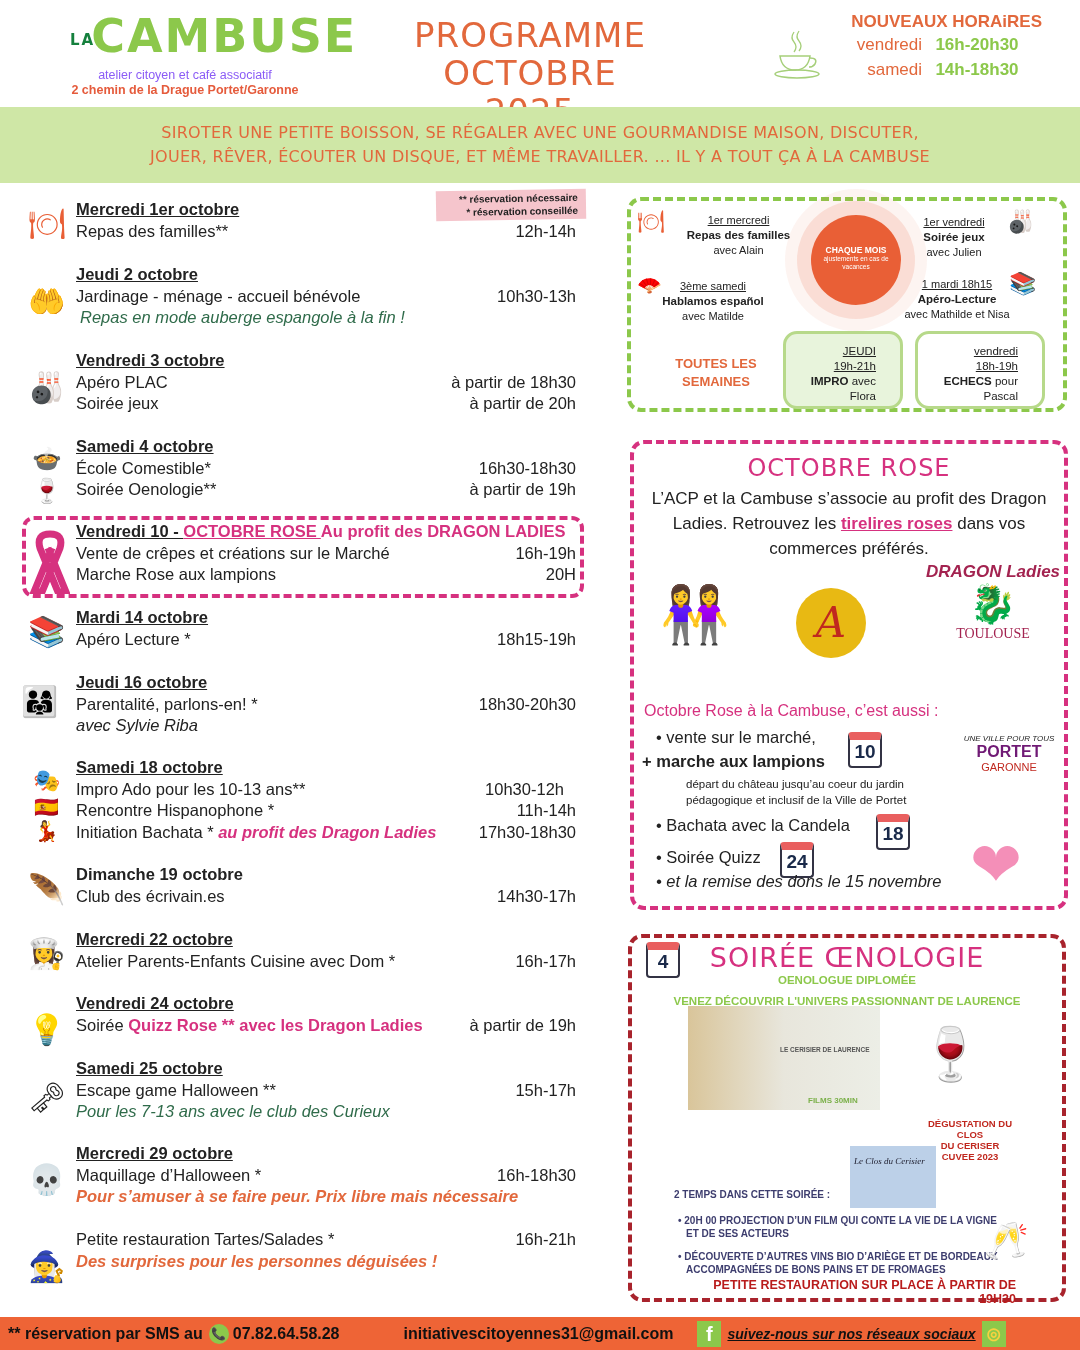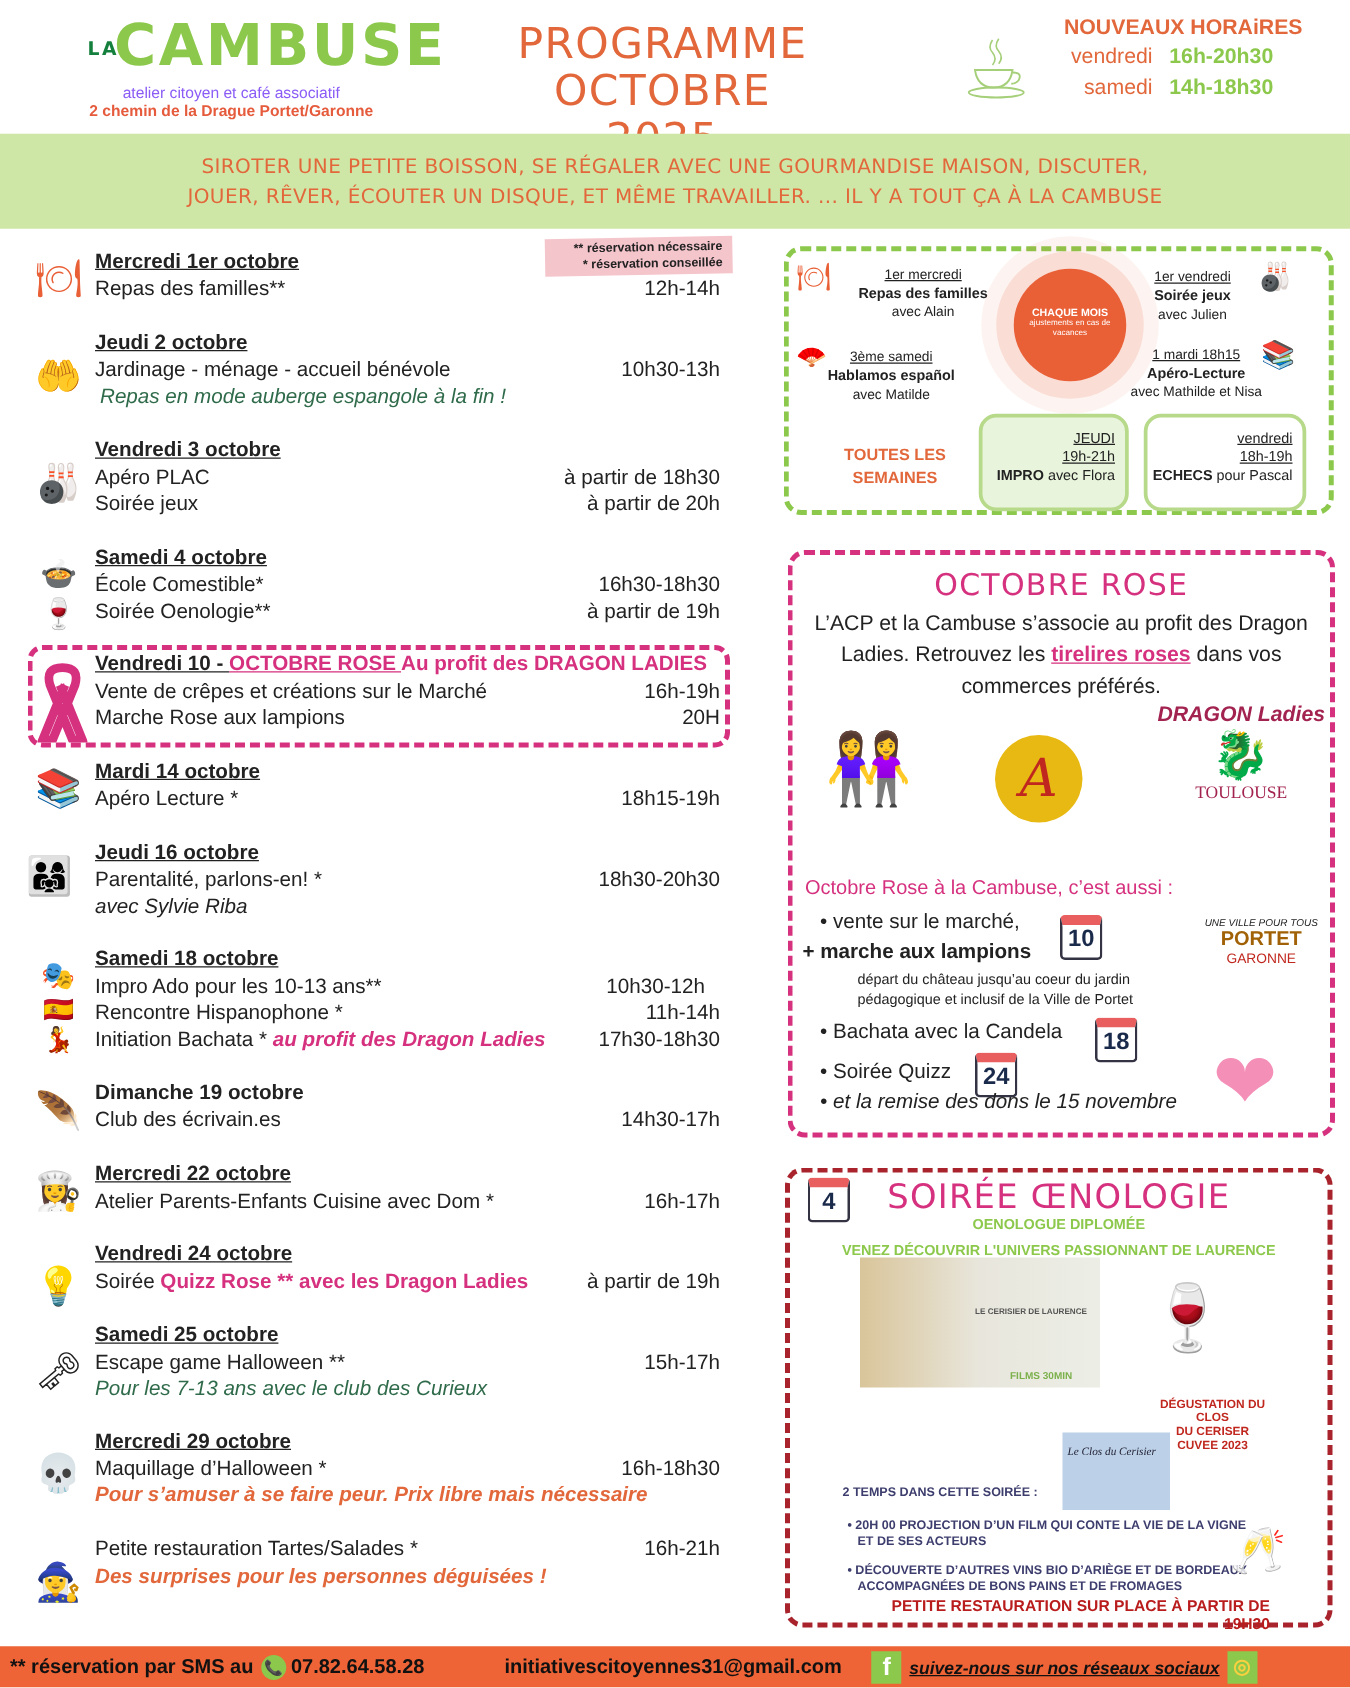--- a/index.html
+++ b/index.html
@@ -34,21 +34,21 @@
 .rose-box{left:22px;top:516px;width:562px;height:82px;border:4px dashed #d6317f;border-radius:12px}
 
 .monthly{left:627px;top:197px;width:440px;height:215px;border:4px dashed #8cc84b;border-radius:14px}
 .mcell{position:absolute;font-size:11px;text-align:center;line-height:15px}
 .mcell .u{text-decoration:underline}
 .mcell b{font-size:11.5px}
 .sun{position:absolute;left:180px;top:14px;width:90px;height:90px;border-radius:50%;background:#e95f36;color:#fff;text-align:center;box-shadow:0 0 0 14px rgba(233,95,54,.15),0 0 0 26px rgba(233,95,54,.07)}
 .sun b{display:block;font-size:8.5px;margin-top:30px}
 .sun span{font-size:6.5px;line-height:8px;display:block}
 .weekly{position:absolute;font-weight:bold;color:#e2683c;font-size:13px;text-align:center;line-height:18px}
-.wbox{position:absolute;border:3px solid #b7d98a;border-radius:14px;text-align:right;padding:10px 8px 0 0;font-size:11.5px;line-height:15px}
+.wbox{position:absolute;border:3px solid #b7d98a;border-radius:14px;text-align:right;padding:10px 24px 0 0;font-size:11.5px;line-height:15px}
 .rose2{left:630px;top:440px;width:438px;height:470px;border:4px dashed #d6317f;border-radius:14px}
 .rose2 h2{font-family:"DejaVu Sans",sans-serif;font-weight:normal;color:#d6317f;font-size:24px;text-align:center;margin-top:10px;letter-spacing:1px}
 .rose2 .p{font-size:17px;text-align:center;line-height:25px;margin-top:4px}
 .rose2 .sub{position:absolute;left:10px;top:258px;color:#d6317f;font-size:16px}
 .bl{position:absolute;font-size:16.5px}
 .cal{display:inline-block;width:34px;height:36px;border:2px solid #334;border-top:8px solid #e95f5f;border-radius:4px;text-align:center;font-weight:bold;font-size:19px;line-height:24px;color:#1a2a4a;background:#fff;vertical-align:middle}
 .oeno{left:628px;top:934px;width:438px;height:368px;border:4px dashed #a8232c;border-radius:14px}
 .oeno h2{font-family:"DejaVu Sans",sans-serif;font-weight:normal;color:#d6317f;font-size:27px;text-align:center;margin-top:4px;letter-spacing:1px}
 .g{color:#8cc84b;font-weight:bold;font-size:11.5px;text-align:center;line-height:15px}
 .nv{color:#3d3d6e;font-weight:bold;font-size:10px;line-height:13px}
@@ -308,21 +308,21 @@
     <div>départ du château jusqu’au coeur du jardin</div>
     <div>pédagogique et inclusif  de la Ville de Portet</div>
   </div>
   <div class="bl" style="left:22px;top:372px">• Bachata avec la Candela</div>
   <div class="abs" style="left:242px;top:370px"><span class="cal">18</span></div>
   <div class="bl" style="left:22px;top:404px">• Soirée Quizz</div>
   <div class="abs" style="left:146px;top:398px"><span class="cal">24</span></div>
   <div class="bl" style="left:22px;top:428px;font-style:italic">• et la remise des dons  le 15 novembre</div>
   <div class="abs" style="left:320px;top:290px;width:110px;text-align:center">
     <div style="font-size:8px;font-style:italic">UNE VILLE POUR TOUS</div>
-    <div style="font-size:16px;font-weight:bold;color:#a16207">PORTET</div>
+    <div style="font-size:16px;font-weight:bold;color:#701a75">PORTET</div>
     <div style="font-size:11px;color:#c0281f">GARONNE</div>
   </div>
   <div class="abs" style="left:336px;top:384px;font-size:62px;color:#f48fb8">❤</div>
 </div>
 
 <div class="abs oeno">
   <div class="abs" style="left:14px;top:4px"><span class="cal">4</span></div>
   <h2>SOIRÉE ŒNOLOGIE</h2>
   <div class="g">OENOLOGUE DIPLOMÉE</div>
   <div class="g" style="margin-top:6px">VENEZ DÉCOUVRIR L'UNIVERS PASSIONNANT DE LAURENCE</div>

